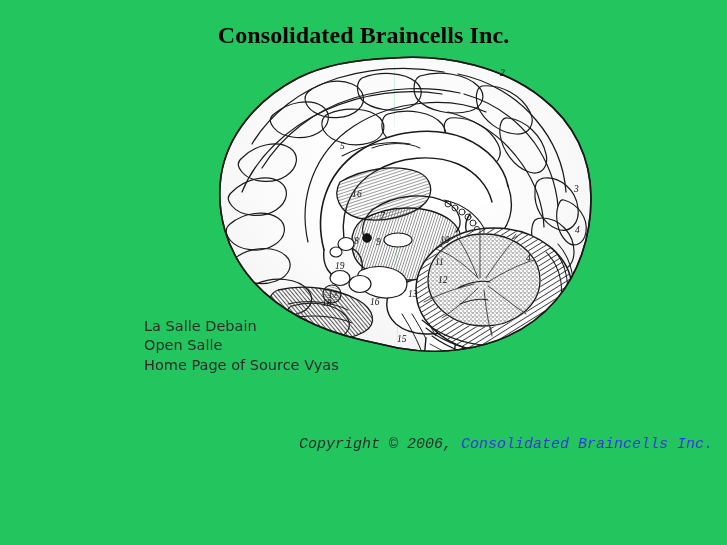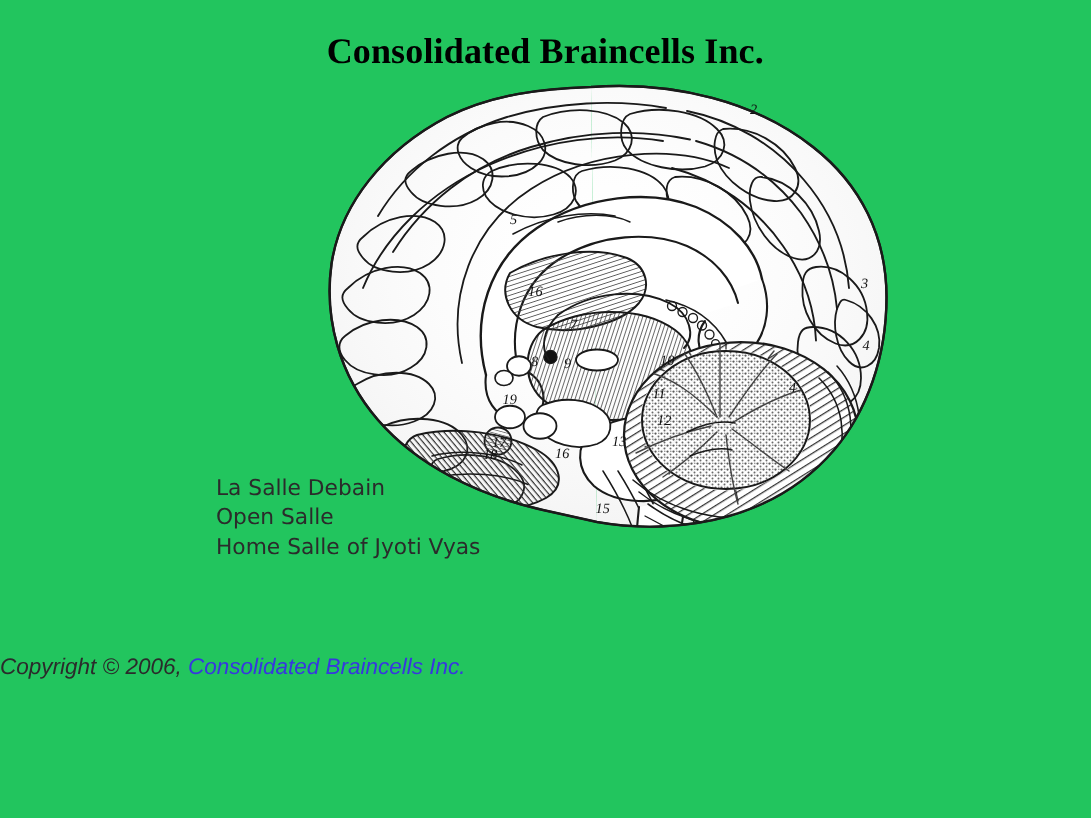--- a/index.html
+++ b/index.html
@@ -71,21 +71,22 @@
     color: #2b2b2b;
     text-decoration: none;
   }
 
   
   .footer {
     position: absolute;
     left: 0;
     top: 436px;
     width: 713px;
-    font-family: Liberation Sans, sans-serif;
+    text-align: right;
+    font-family: Liberation Mono, monospace;
     font-style: italic;
     font-size: 15px;
     line-height: 18px;
     color: #2b2b2b;
     white-space: nowrap;
   }
   .footer .copy-link {
     color: #3836e0;
     text-decoration: none;
     font-style: italic;
@@ -349,21 +350,21 @@
   </div>
 
   <ul class="link-list">
     <li>
       <a href="#">La Salle Debain</a>
     </li>
     <li>
       <a href="#">Open Salle</a>
     </li>
     <li>
-      <a href="#">Home Salle of Jyoti Vyas</a>
+      <a href="#">Home Page of Source Vyas</a>
     </li>
   </ul>
 
   <div class="footer">
     <span class="copy-sym">Copyright © 2006,</span>
     <a href="#" class="copy-link">Consolidated Braincells Inc.</a>
   </div>
 
 </div>
 

